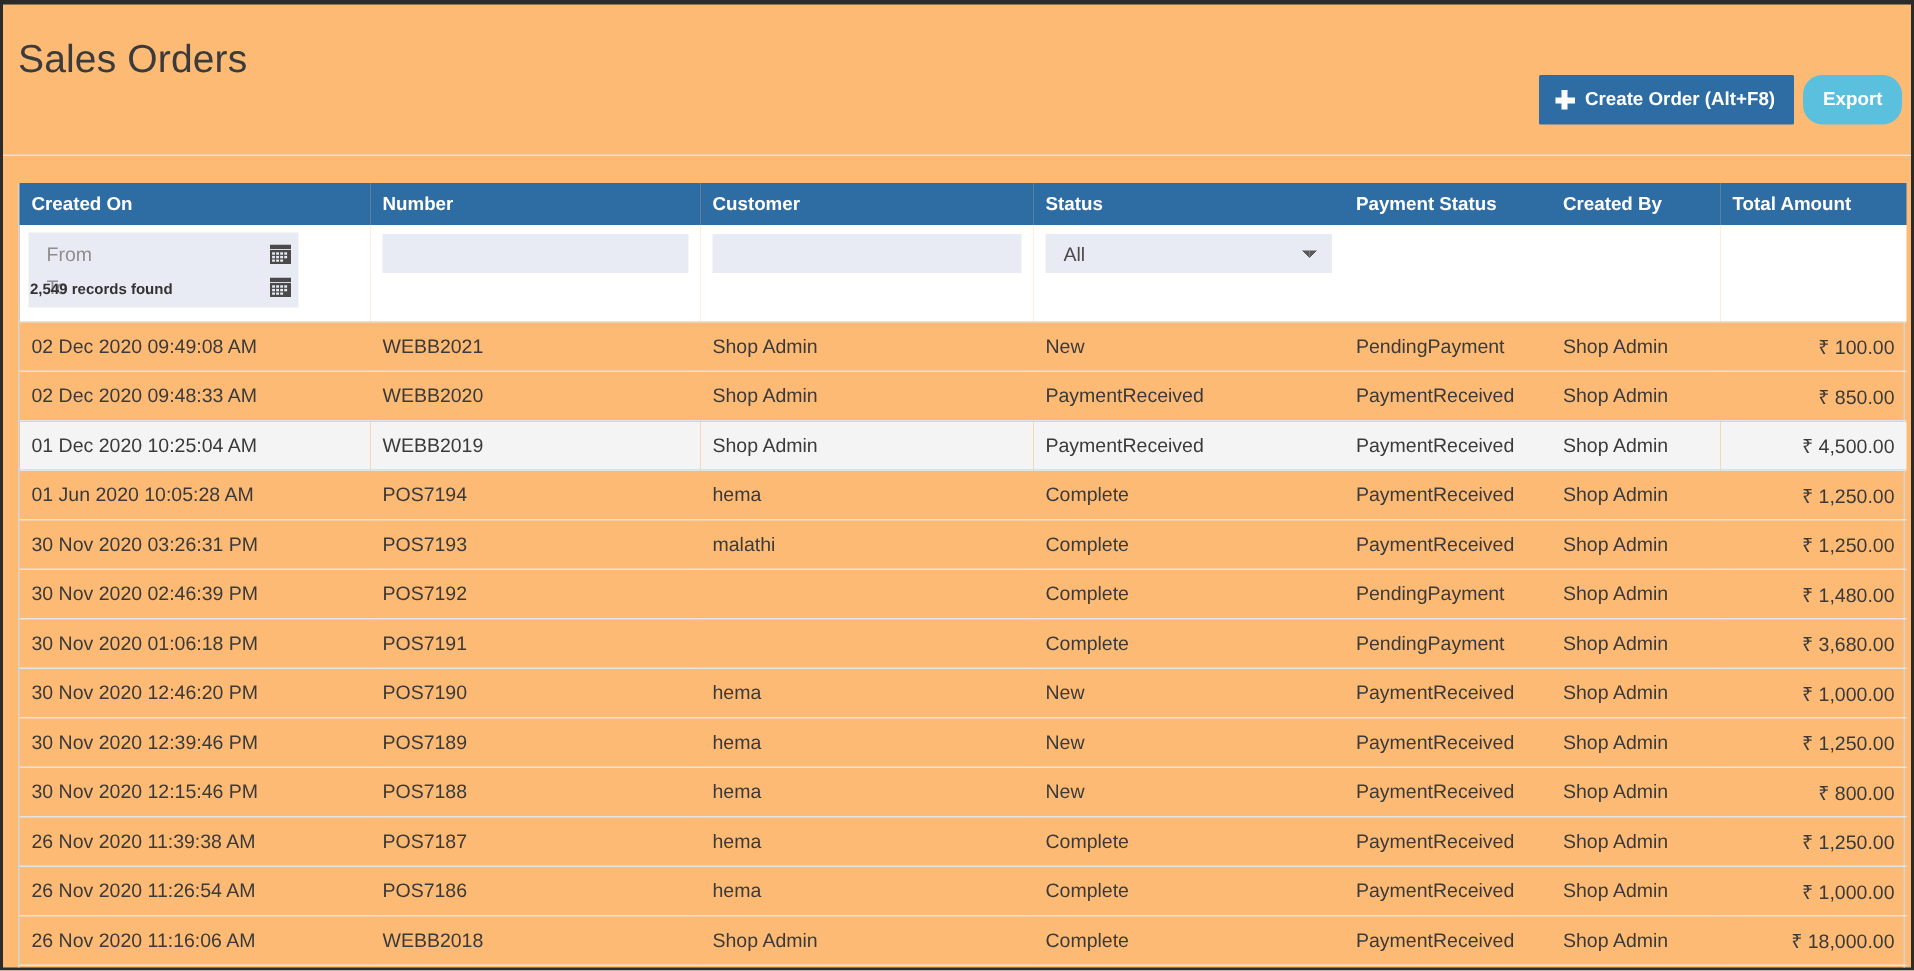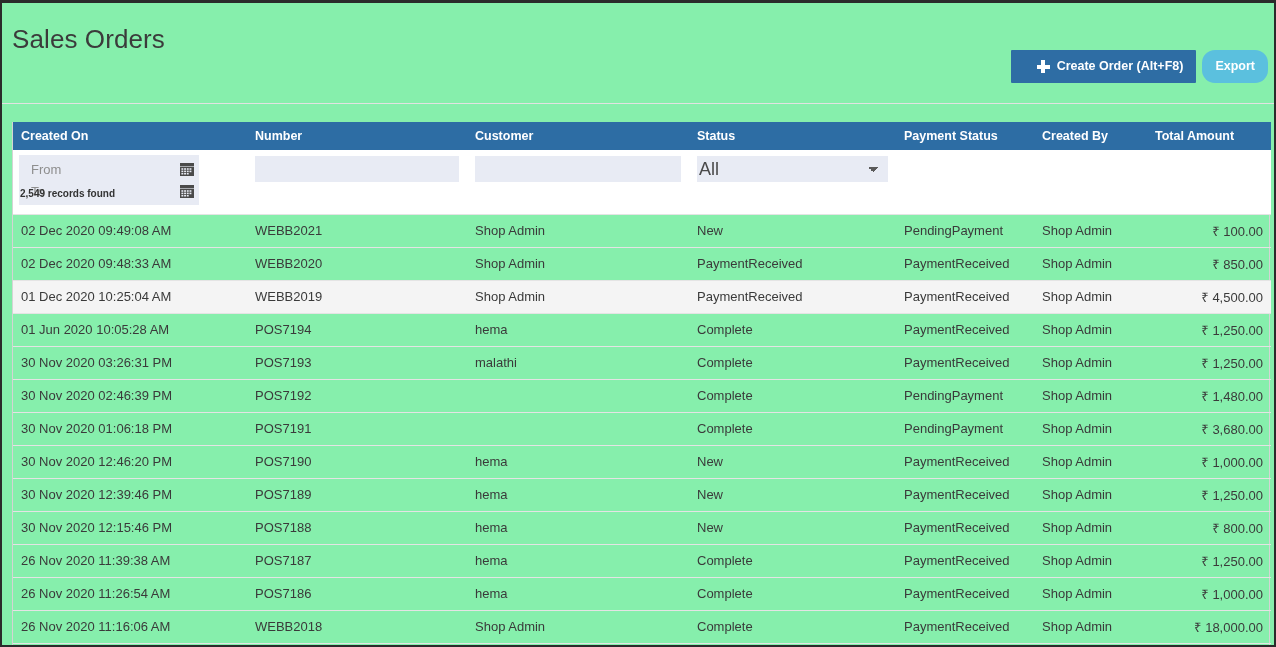--- a/index.html
+++ b/index.html
@@ -10,21 +10,21 @@
     width: 1276px;
     height: 647px;
     overflow: hidden;
     background: #ffffff;
     font-family: "Liberation Sans", sans-serif;
   }
   #frame {
     position: relative;
     width: 1276px;
     height: 647px;
-    background: #86efac;
+    background: #fdba74;
     border: 2px solid #2b2b2b;
     border-top: 3px solid #2b2b2b;
     overflow: hidden;
   }
   
   .page-head {
     position: relative;
     height: 101px;
     border-bottom: 1px solid #e2e2e2;
   }
@@ -55,21 +55,21 @@
     line-height: 1;
     padding: 0 13px;
     height: 33px;
     display: inline-flex;
     align-items: center;
     justify-content: center;
     cursor: pointer;
     white-space: nowrap;
     border-radius: 1px;
   }
-  .btn-create { background: #2e6da4; padding-left: 26px; }
+  .btn-create { background: #2e6da4; padding-left: 11px; }
   .btn-export { background: #5bc0de; border-radius: 13px; }
   .plus-icon {
     display: inline-block;
     position: relative;
     width: 13px;
     height: 13px;
     margin-right: 7px;
     flex: 0 0 auto;
   }
   .plus-icon::before, .plus-icon::after {
@@ -157,23 +157,23 @@
     color: #333;
     padding: 0 6px;
   }
   .sel-filter {
     width: 100%;
     height: 26px;
     background: #e8ebf4;
     border: none;
     outline: none;
     font-family: "Liberation Sans", sans-serif;
-    font-size: 18px;
+    font-size: 13px;
     color: #4a4a4a;
-    padding: 0 2px;
+    padding: 0 12px;
     -webkit-appearance: none;
     -moz-appearance: none;
     appearance: none;
     background-image:
       linear-gradient(45deg, transparent 50%, #5a5a5a 50%),
       linear-gradient(135deg, #5a5a5a 50%, transparent 50%);
     background-position:
       calc(100% - 15px) 11px,
       calc(100% - 10px) 11px;
     background-size: 5px 5px, 5px 5px;

